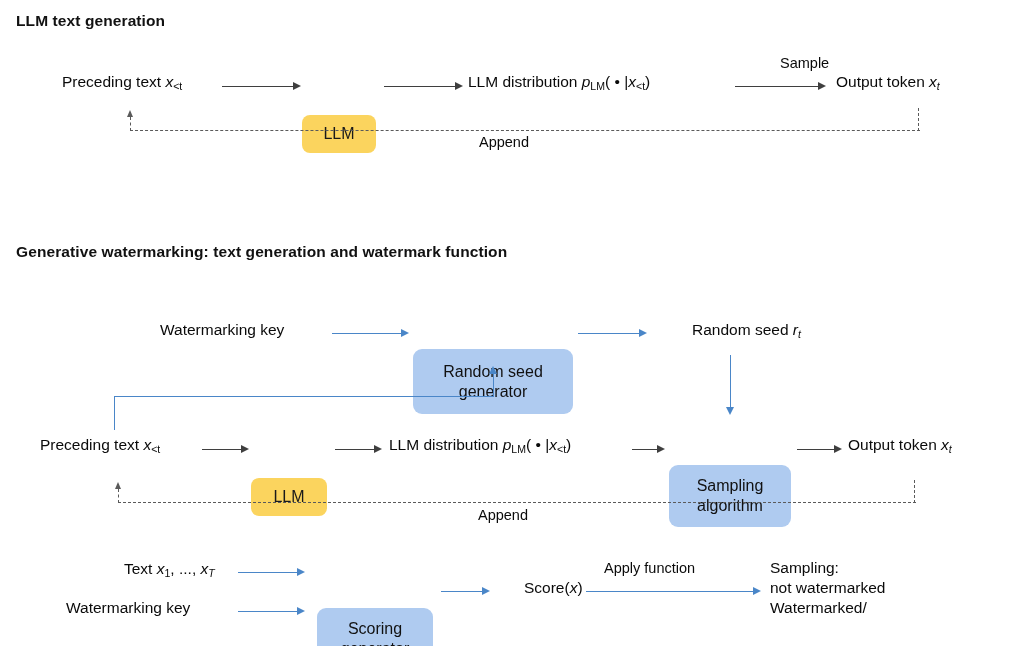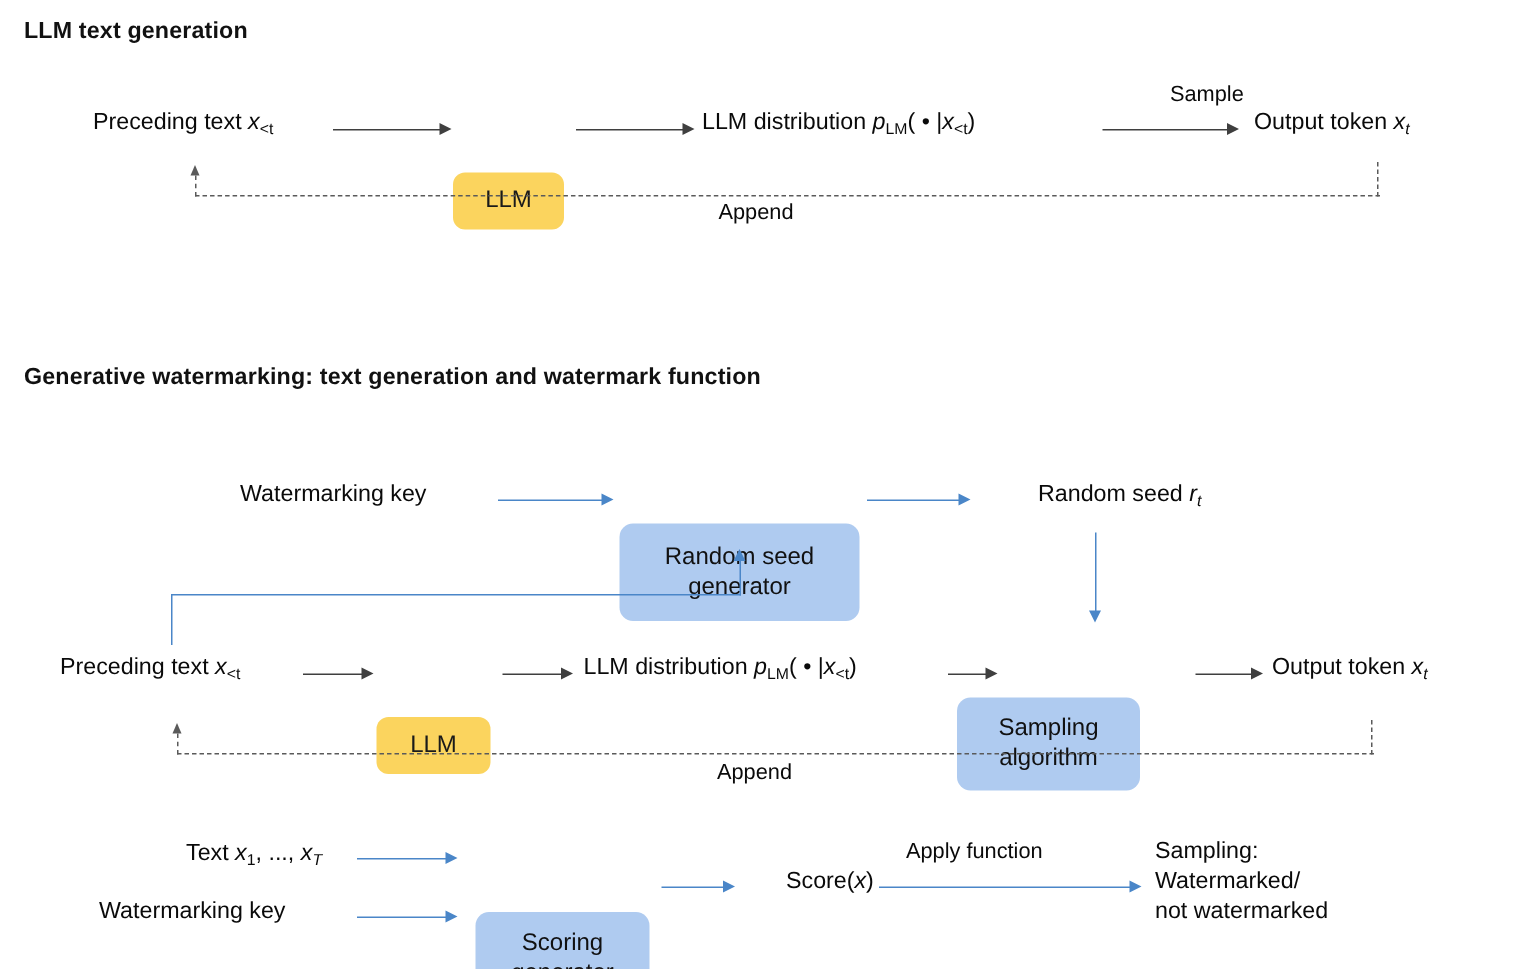--- a/index.html
+++ b/index.html
@@ -125,21 +125,21 @@
     </div>
 
   <div class="ln-h" style="left:335px;top:449px;width:42px;"></div>
   <div class="head-r" style="left:374px;top:444.5px;"></div>
 
   <div class="abs label" style="left:389px;top:435px;"><span>LLM distribution <span class="it">p</span></span><span class="sub">LM</span><span>( • |<span class="it">x</span></span><span class="sub it">&lt;t</span><span>)</span></div>
 
   <div class="ln-h" style="left:632px;top:449px;width:28px;"></div>
   <div class="head-r" style="left:657px;top:444.5px;"></div>
 
-  <div class="abs box box-blue" style="left:638px;top:417px;width:122px;height:62px;flex-direction:column;">
+  <div class="abs box box-blue" style="left:669px;top:417px;width:122px;height:62px;flex-direction:column;">
     <span>Sampling</span>
     <span>algorithm</span>
   </div>
 
   <div class="ln-h" style="left:797px;top:449px;width:40px;"></div>
   <div class="head-r" style="left:834px;top:444.5px;"></div>
 
   <div class="abs label" style="left:848px;top:435px;"><span>Output token <span class="it">x</span></span><span class="subi">t</span></div>
 
   <div class="dash-h" style="left:118px;top:502px;width:798px;"></div>
@@ -165,17 +165,17 @@
   <div class="head-r blue" style="left:482px;top:586.5px;"></div>
 
   <div class="abs label" style="left:524px;top:578px;"><span>Score(</span><span class="it">x</span><span>)</span></div>
 
   <div class="abs small-lab" style="left:604px;top:560px;">Apply function</div>
   <div class="ln-h blue" style="left:586px;top:591px;width:170px;"></div>
   <div class="head-r blue" style="left:753px;top:586.5px;"></div>
 
   <div class="abs label multi" style="left:770px;top:558px;width:230px;">
     <div>Sampling:</div>
+    <div>not watermarked</div>
     <div>Watermarked/</div>
-    <div>not watermarked</div>
   </div>
 
 </div>
 
 </body></html>

